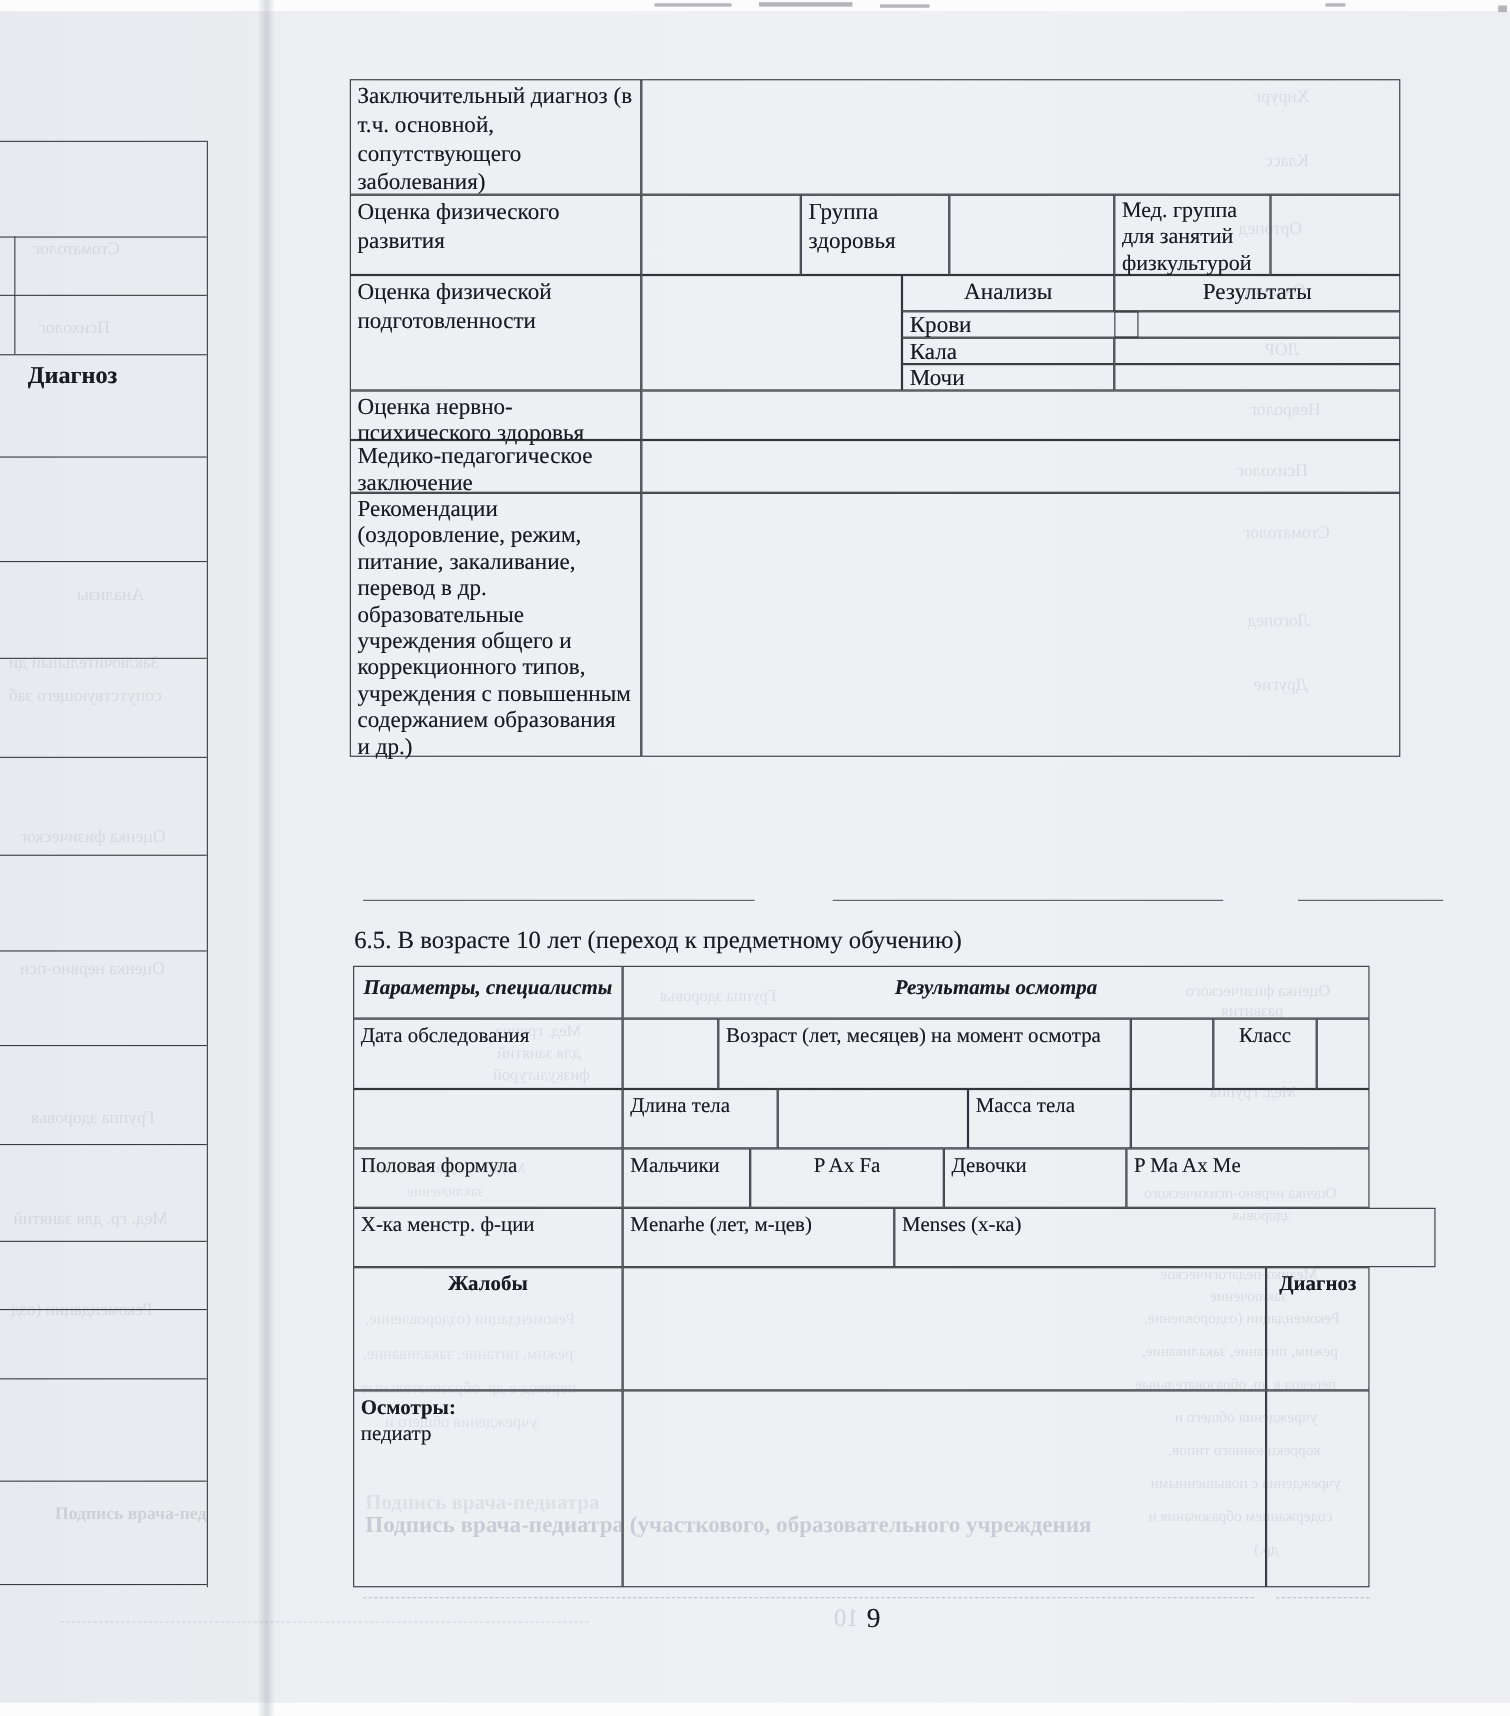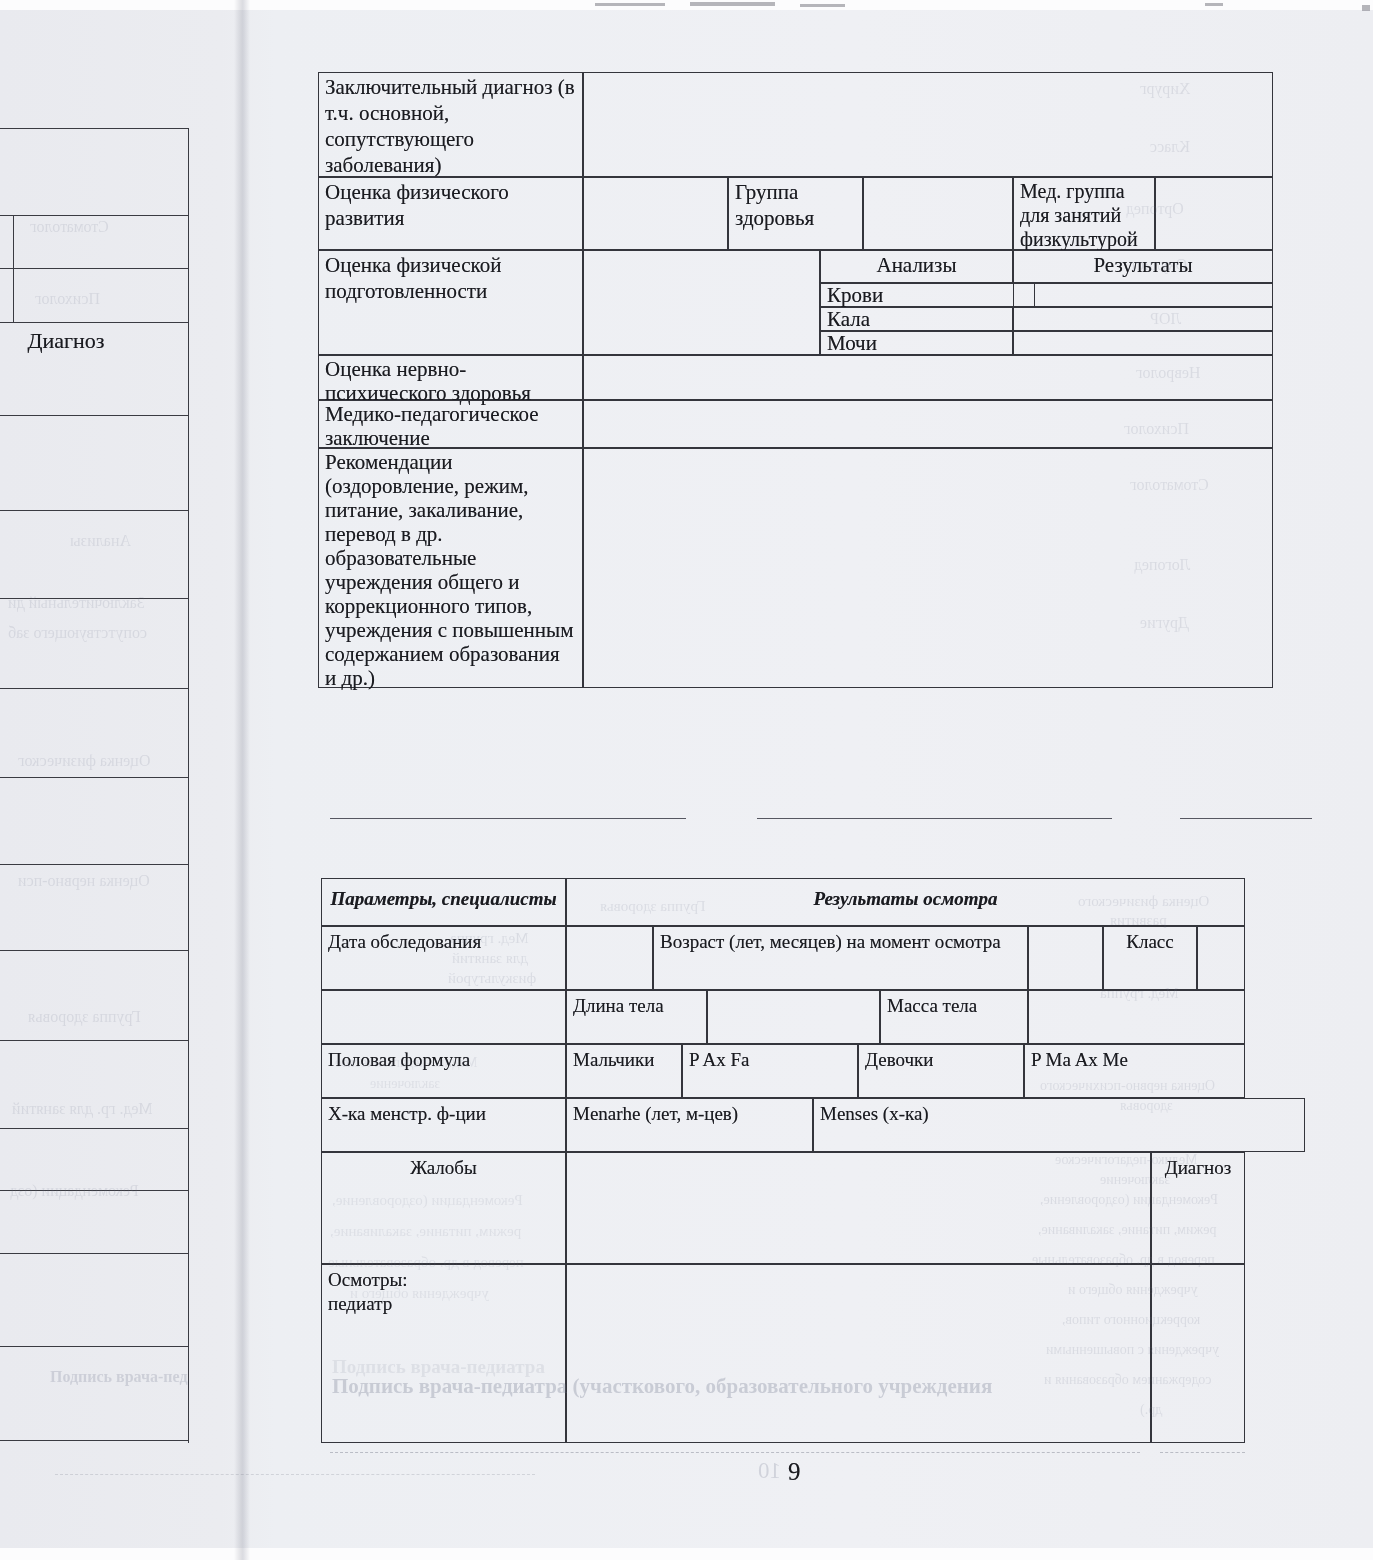--- a/index.html
+++ b/index.html
@@ -9,21 +9,21 @@
   #paper{position:absolute;left:0;top:10px;width:1373px;height:1538px;
     background:linear-gradient(90deg,#e9eaef 0%,#ebecf0 16%,#edeff3 20%,#eff0f4 62%,#edeef2 100%);}
   .crease{position:absolute;top:0;height:100%;width:16px;
     background:linear-gradient(90deg,rgba(120,120,135,0) 0%,rgba(108,110,126,.20) 45%,rgba(142,144,160,.30) 55%,rgba(120,120,135,0) 100%);}
   .speck{position:absolute;background:#85858e;opacity:.6;}
   .cell{position:absolute;box-sizing:border-box;border:1.6px solid #34353c;
     padding:1px 6px;font-size:21px;line-height:26px;
     text-shadow:0 0 .5px rgba(20,20,30,.5);}
   .t65 .cell{font-size:19px;line-height:24px;padding:3px 6px;}
   .center{text-align:center;}
-  .bold{font-weight:normal;}
+  .bold{font-weight:bold;}
   .bi{font-weight:bold;font-style:italic;}
   .hline{position:absolute;height:0;border-top:1.6px solid #3a3b42;}
   .vline{position:absolute;width:0;border-left:1.6px solid #3a3b42;}
   .sigline{position:absolute;height:0;border-top:1.5px solid #565761;}
   .dashline{position:absolute;height:0;border-top:1px dashed rgba(90,95,112,.35);}
   .freetext{position:absolute;white-space:nowrap;
     text-shadow:0 0 .5px rgba(20,20,30,.5);}
   .ghost{position:absolute;color:#6a7088;filter:blur(.6px);
     white-space:nowrap;font-family:"Liberation Serif","DejaVu Serif",serif;}
   .band{position:absolute;left:0;width:1373px;background:#fcfcfd;}
@@ -96,41 +96,42 @@
     <div class="cell" style="left:583px;top:400px;width:690px;height:48px;"></div>
 
     <div class="cell" style="left:318px;top:448px;width:265px;height:240px;line-height:24px;">Рекомендации (оздоровление, режим, питание, закаливание, перевод в др. образовательные учреждения общего и коррекционного типов, учреждения с повышенным содержанием образования и др.)</div>
     <div class="cell" style="left:583px;top:448px;width:690px;height:240px;"></div>
   </div>
 
   <div class="sigline" style="left:330px;top:818px;width:356px;"></div>
   <div class="sigline" style="left:757px;top:818px;width:355px;"></div>
   <div class="sigline" style="left:1180px;top:818px;width:132px;"></div>
 
+  <div class="freetext" style="left:322px;top:842px;font-size:22.5px;">6.5. В возрасте 10 лет (переход к предметному обучению)</div>
 
   <div class="t65">
     <div class="cell bi center" style="left:321px;top:878px;width:245px;height:48px;padding-top:8px;">Параметры, специалисты</div>
     <div class="cell bi center" style="left:566px;top:878px;width:679px;height:48px;padding-top:8px;">Результаты осмотра</div>
 
     <div class="cell" style="left:321px;top:926px;width:245px;height:64px;">Дата обследования</div>
     <div class="cell" style="left:566px;top:926px;width:87px;height:64px;"></div>
     <div class="cell" style="left:653px;top:926px;width:375px;height:64px;">Возраст (лет, месяцев) на момент осмотра</div>
     <div class="cell" style="left:1028px;top:926px;width:75px;height:64px;"></div>
     <div class="cell center" style="left:1103px;top:926px;width:94px;height:64px;">Класс</div>
     <div class="cell" style="left:1197px;top:926px;width:48px;height:64px;"></div>
 
     <div class="cell" style="left:321px;top:990px;width:245px;height:54px;"></div>
     <div class="cell" style="left:566px;top:990px;width:141px;height:54px;">Длина тела</div>
     <div class="cell" style="left:707px;top:990px;width:173px;height:54px;"></div>
     <div class="cell" style="left:880px;top:990px;width:148px;height:54px;">Масса тела</div>
     <div class="cell" style="left:1028px;top:990px;width:217px;height:54px;"></div>
 
     <div class="cell" style="left:321px;top:1044px;width:245px;height:54px;">Половая формула</div>
     <div class="cell" style="left:566px;top:1044px;width:116px;height:54px;">Мальчики</div>
-    <div class="cell" style="left:682px;top:1044px;width:176px;height:54px;">P Ax Fa</div>
+    <div class="cell" style="left:682px;top:1044px;width:176px;height:54px;text-align:center;">P Ax Fa</div>
     <div class="cell" style="left:858px;top:1044px;width:166px;height:54px;">Девочки</div>
     <div class="cell" style="left:1024px;top:1044px;width:221px;height:54px;">P Ma Ax Me</div>
 
     <div class="cell" style="left:321px;top:1098px;width:245px;height:54px;">Х-ка менстр. ф-ции</div>
     <div class="cell" style="left:566px;top:1098px;width:247px;height:54px;">Menarhe (лет, м-цев)</div>
     <div class="cell" style="left:813px;top:1098px;width:492px;height:54px;">Menses (х-ка)</div>
 
     <div class="cell bold center" style="left:321px;top:1152px;width:245px;height:112px;">Жалобы</div>
     <div class="cell" style="left:566px;top:1152px;width:585px;height:112px;"></div>
     <div class="cell bold center" style="left:1151px;top:1152px;width:94px;height:112px;">Диагноз</div>

